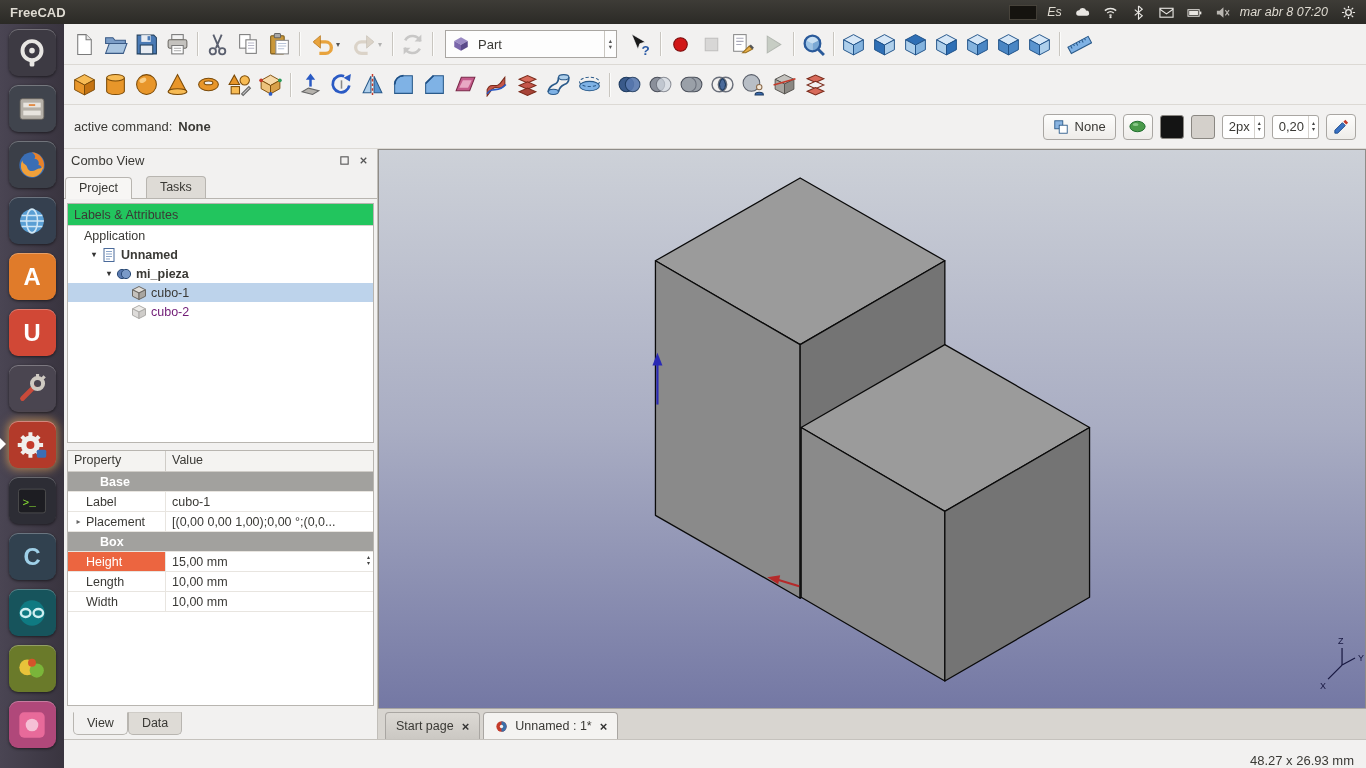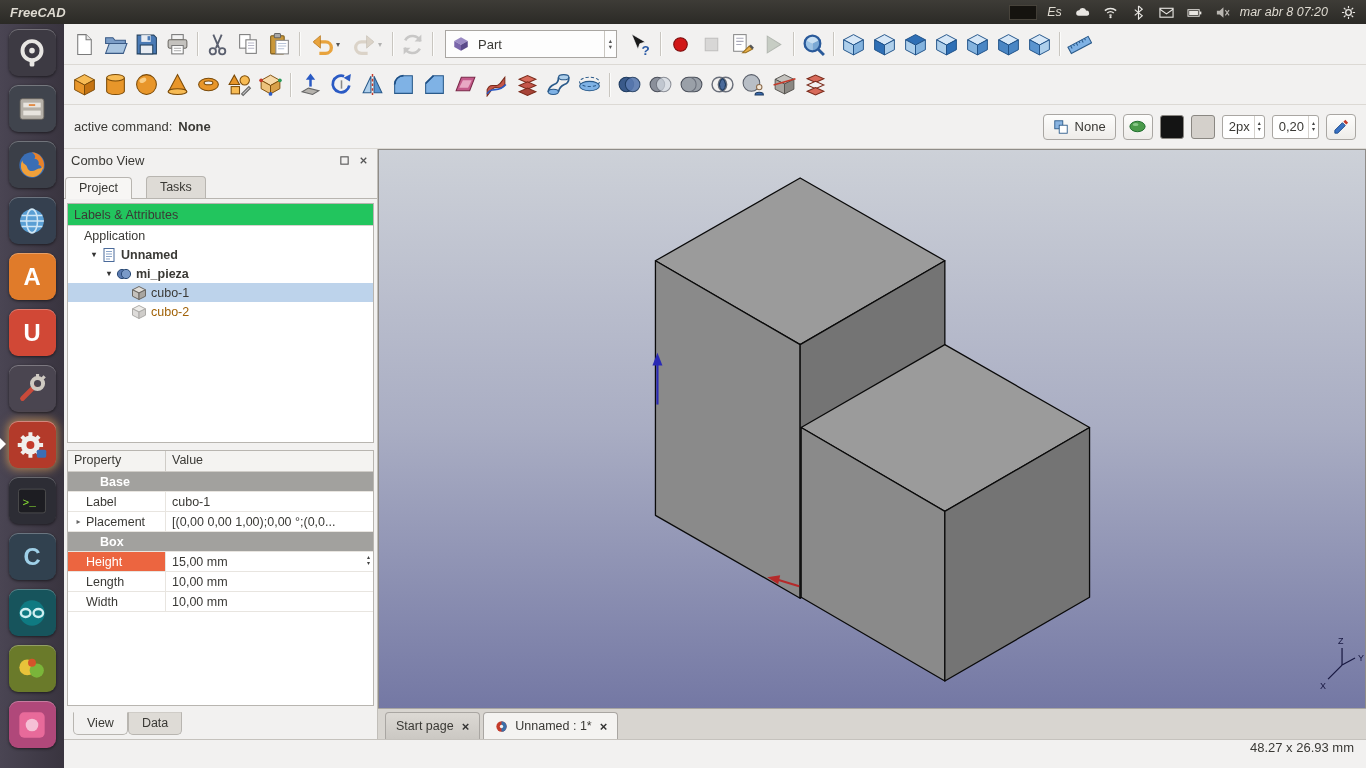--- a/index.html
+++ b/index.html
@@ -3,21 +3,21 @@
 <meta charset="utf-8">
 <style>
   html,body{margin:0;padding:0;width:1366px;height:768px;overflow:hidden;
     font-family:"Liberation Sans",sans-serif;font-size:13px;color:#3a3935;background:#2c2b28;}
   *{box-sizing:border-box;user-select:none;}
   .screen{position:relative;width:1366px;height:768px;}
 
   
   .topbar{position:absolute;top:0;left:0;right:0;height:24px;z-index:20;
     background:linear-gradient(#3e3c37,#2b2a26);color:#dfdbd2;display:flex;align-items:center;}
-  .app-title{font-weight:bold;padding:0 10px;font-size:13px;font-style:italic;}
+  .app-title{font-weight:bold;padding:0 10px;font-size:13px;}
   .tray{margin-left:auto;display:flex;align-items:center;gap:10px;padding-right:10px;font-size:12.5px;}
   .ind{display:flex;align-items:center;gap:3px;font-style:italic;}
   .ind svg{height:15px;width:auto;display:block;}
 
   
   .launcher{position:absolute;top:24px;left:0;bottom:0;width:64px;z-index:15;
     background:linear-gradient(90deg,#4a4553,#39343f);display:flex;flex-direction:column;
     align-items:center;padding-top:5px;gap:9px;overflow:hidden;}
   .tile{position:relative;width:47px;height:47px;border-radius:9px;background:var(--tile-bg,#444);
     box-shadow:inset 0 1px 0 rgba(255,255,255,.28),0 1px 3px rgba(0,0,0,.55);
@@ -87,21 +87,21 @@
   .tree-panel{height:240px;margin:4px 3px 0;background:#fff;border:1px solid #b8b5b0;
     display:flex;flex-direction:column;overflow:hidden;flex:none;}
   .tree-header{height:22px;line-height:22px;padding:0 6px;border-bottom:1px solid #d5d2cd;
     font-size:12.5px;background:#22c55e;flex:none;}
   .trow{height:19px;display:flex;align-items:center;font-size:12.5px;white-space:nowrap;cursor:pointer;}
   .trow .arr{width:10px;text-align:center;font-size:8px;color:#333;flex:none;}
   .trow .g{width:16px;height:16px;flex:none;margin:0 4px 0 2px;}
   .trow .g svg{width:16px;height:16px;display:block;}
   .trow.bold{font-weight:bold;}
   .trow.selected{background:var(--selection-blue,#bdd3eb);}
-  .trow.grayed{color:#a16207;}
+  .trow.grayed{color:#701a75;}
   .trow.grayed .g{opacity:.55;}
 
   .splitter{height:7px;flex:none;}
   .prop-panel{flex:1;margin:0 3px 6px;background:#fff;border:1px solid #b8b5b0;
     display:flex;flex-direction:column;overflow:hidden;}
   .prop-header{display:flex;height:21px;border-bottom:1px solid #cfccc7;background:#f4f3f1;
     font-size:12.5px;flex:none;}
   .prop-header span{padding:2px 6px;}
   .prop-header .h1{width:98px;border-right:1px solid #cfccc7;flex:none;}
   .prow{display:flex;height:20px;border-bottom:1px solid #e8e5e0;font-size:12.5px;
@@ -133,21 +133,21 @@
 
   .doc-tabs{height:31px;background:#d8d5d0;border-top:1px solid #a9a6a2;display:flex;
     align-items:flex-end;padding:0 0 0 7px;gap:3px;flex:none;}
   .dtab{display:flex;align-items:center;gap:6px;padding:0 10px;border:1px solid #a9a6a2;
     border-bottom:none;border-radius:4px 4px 0 0;background:linear-gradient(#dcd9d4,#cbc8c3);
     font-size:12.5px;height:27px;cursor:pointer;}
   .dtab.active{background:#f4f3f1;}
   .dtab .g svg{width:15px;height:15px;display:block;}
   .dtab .close{font-weight:bold;font-size:13px;color:#333;margin-left:2px;cursor:pointer;}
 
-  .statusbar{height:29px;border-top:1px solid #c5c2bd;display:flex;align-items:flex-start;
+  .statusbar{height:29px;border-top:1px solid #c5c2bd;display:flex;align-items:flex-end;
     padding:0 12px;background:#f2f1f0;flex:none;}
   .sb-dim{margin-left:auto;font-size:13px;color:#3a3935;}
 </style>
 </head>
 <body>
 
 <div class="screen">
 
   <header class="topbar">
     <span class="app-title">FreeCAD</span>

